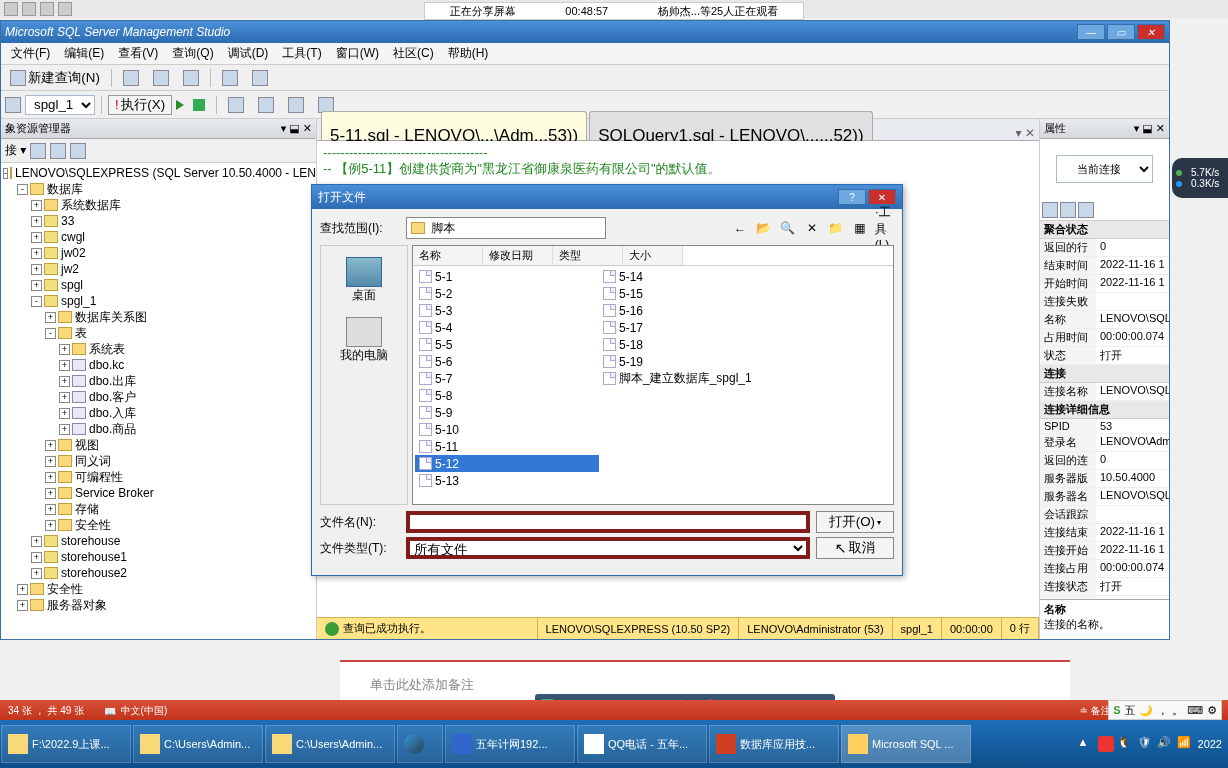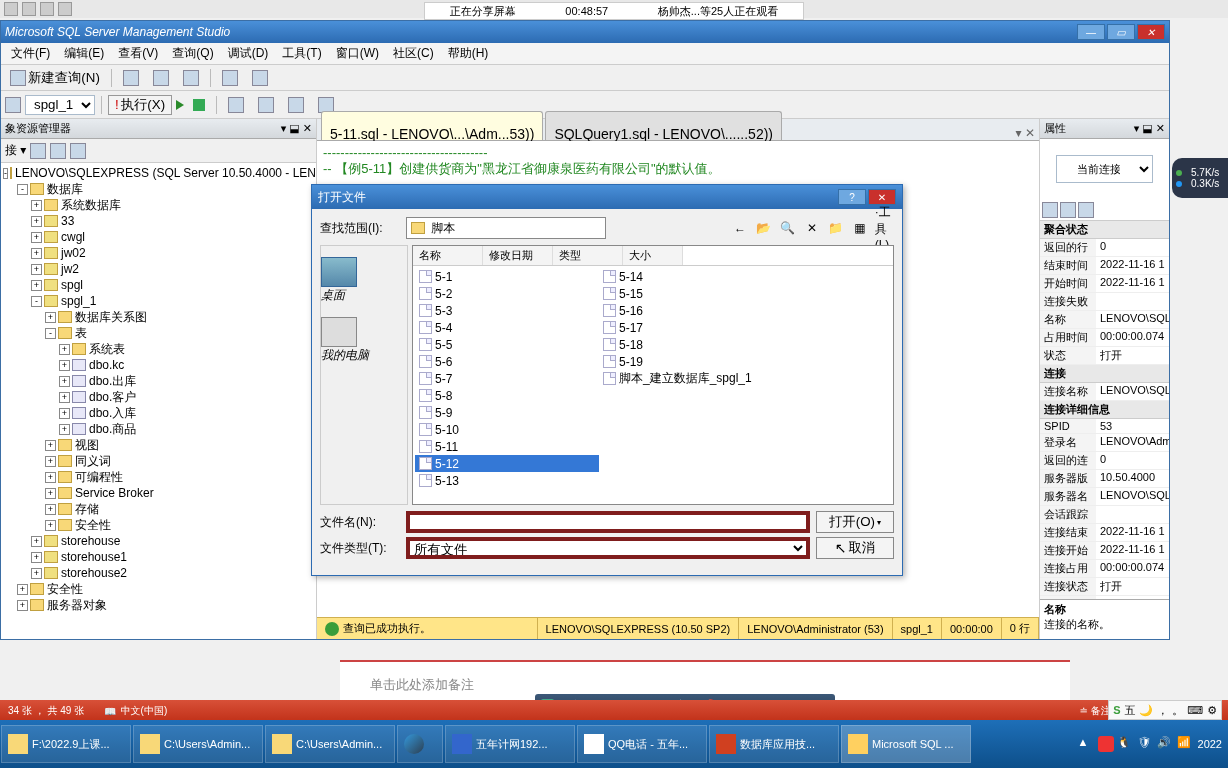--- a/index.html
+++ b/index.html
@@ -33,21 +33,21 @@
 .pane-toolbar { height: 24px; background: #f0f0f0; border-bottom: 1px solid #ccc; display: flex; align-items: center; padding: 0 4px; gap: 4px; }
 .tree { flex: 1; overflow: auto; padding: 2px; font-size: 12px; }
 .tree-node { display: flex; align-items: center; height: 16px; white-space: nowrap; }
 .tree-plus { width: 11px; height: 11px; border: 1px solid #888; margin-right: 2px; font-size: 9px; line-height: 9px; text-align: center; background: #fff; cursor: pointer; }
 .tree-icon { width: 14px; height: 12px; background: #f8d878; border: 1px solid #c0a040; margin-right: 3px; }
 .tree-icon.db { background: #f0e080; }
 .tree-icon.folder { background: #f8d878; }
 .tree-icon.table { background: #e8e8f8; border-color: #88a; }
 .center-area { flex: 1; display: flex; flex-direction: column; position: relative; }
 .doc-tabs { height: 22px; background: #e8ecf0; border-bottom: 1px solid #aaa; display: flex; align-items: flex-end; padding: 0 4px; gap: 2px; }
-.doc-tab { height: 28px; padding: 14px 8px; background: #fffde0; border: 1px solid #aaa; border-bottom: none; border-radius: 3px 3px 0 0; font-size: 14px; }
+.doc-tab { height: 28px; padding: 14px 8px; background: #fffde0; border: 1px solid #aaa; border-bottom: none; border-radius: 3px 3px 0 0; font-size: 17px; }
 .doc-tab.inactive { background: #e0e0e0; }
 .editor { flex: 1; background: #fff; padding: 4px 6px; font-family: Consolas, monospace; font-size: 13px; }
 .editor .comment { color: #228822; }
 .status-bar { height: 22px; background: #ffe588; border-top: 1px solid #d0b050; display: flex; align-items: center; font-size: 11px; }
 .status-seg { padding: 0 8px; border-right: 1px solid #d0b050; height: 100%; display: flex; align-items: center; }
 .status-icon { width: 14px; height: 14px; border-radius: 50%; background: #3a9d3a; margin-right: 4px; }
 .properties { width: 130px; background: #fff; border-left: 1px solid #ccc; display: flex; flex-direction: column; }
 .prop-combo { height: 28px; border: 1px solid #abc; margin: 16px; background: #fff; font-size: 11px; padding: 0 16px; }
 .prop-toolbar { height: 22px; border-bottom: 1px solid #ccc; display: flex; align-items: center; gap: 2px; padding: 0 2px; }
 .prop-grid { flex: 1; overflow: hidden; font-size: 11px; }
@@ -60,21 +60,21 @@
 .dlg-title { height: 24px; background: linear-gradient(#4a90d9,#2c6bb2); color: #fff; display: flex; align-items: center; justify-content: space-between; padding: 0 6px; font-size: 12px; }
 .dlg-title .win-btns { display: flex; gap: 2px; }
 .dlg-body { padding: 8px; }
 .dlg-row { display: flex; align-items: center; margin-bottom: 6px; gap: 6px; }
 .dlg-label { width: 80px; }
 .dlg-combo { flex: 1; max-width: 200px; height: 22px; border: 1px solid #888; background: #fff; padding: 0 4px; display:flex;align-items:center; }
 .dlg-icons { display: flex; gap: 4px; }
 .dlg-icon { width: 20px; height: 20px; border: 1px solid transparent; display:flex;align-items:center;justify-content:center; cursor: pointer; }
 .dlg-main { display: flex; height: 260px; }
 .places-bar { width: 88px; background: #f0f0f0; border: 1px solid #ccc; display: flex; flex-direction: column; align-items: center; padding-top: 4px; }
-.place-item { width: 100%; height: 60px; display: flex; flex-direction: column; align-items: flex-start; justify-content: center; cursor: pointer; gap: 0; font-style: italic; }
+.place-item { width: 100%; height: 60px; display: flex; flex-direction: column; align-items: center; justify-content: center; cursor: pointer; gap: 0; }
 .place-icon { width: 36px; height: 30px; }
 .place-icon.desktop { background: linear-gradient(#8bc,#58a); border:1px solid #369; }
 .place-icon.projects { background: #f8d878; border:1px solid #c0a040; border-radius: 0 2px 2px 2px; }
 .place-icon.computer { background: #ddd; border:1px solid #888; }
 .file-area { flex: 1; background: #fff; border: 1px solid #888; margin-left: 4px; display: flex; flex-direction: column; }
 .file-header { height: 20px; border-bottom: 1px solid #ccc; display: flex; }
 .fh-col { padding: 2px 6px; border-right: 1px solid #ddd; font-size: 11px; background: #f4f4f4; }
 .file-list { flex: 1; display: flex; flex-wrap: wrap; flex-direction: column; align-content: flex-start; padding: 2px; overflow: hidden; }
 .file-item { width: 184px; height: 17px; display: flex; align-items: center; padding: 0 4px; cursor: pointer; gap: 3px; }
 .file-item.selected { background: #3478d6; color: #fff; }

